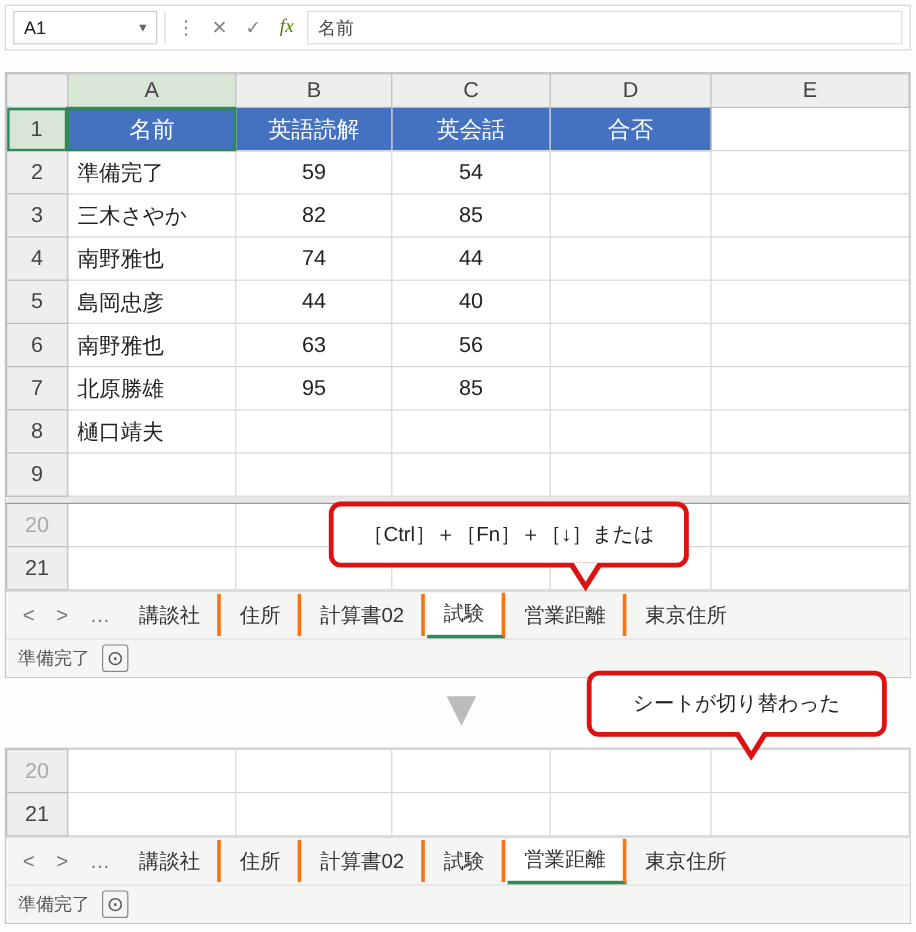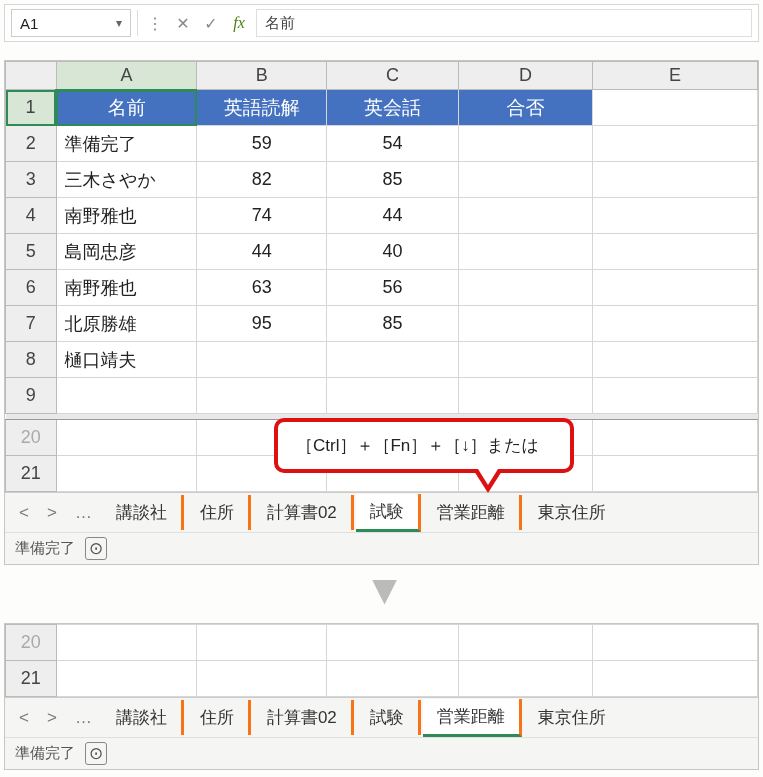--- a/index.html
+++ b/index.html
@@ -87,21 +87,21 @@
   .status {
     height:32px; display:flex; align-items:center; gap:10px;
     font-size:15px; color:#555; padding:0 10px; background:#f5f5f3;
     border-top:1px solid #e0e0e0;
   }
   
   .callout-wrap { position:relative; }
   .callout {
     position:absolute; background:#fff; border:4px solid #d11;
     border-radius:10px; padding:10px 18px; font-size:17px;
-    color:#222; text-align:left; line-height:1.6; z-index:5;
+    color:#222; text-align:center; line-height:1.6; z-index:5;
   }
   .callout .tail {
     position:absolute; width:0; height:0;
     border-left:14px solid transparent;
     border-right:14px solid transparent;
     border-top:22px solid #d11;
     bottom:-24px; left:50%; transform:translateX(-50%);
   }
   .callout .tail::after{
     content:""; position:absolute; width:0; height:0;
@@ -314,13 +314,17 @@
   <span class="tab">試験</span>
   <span class="tab active">営業距離</span>
   <span class="tab" style="border-right:none">東京住所</span>
 </div>
 <div class="status">
   <span>準備完了</span>
   <span style="font-size:17px;border:1px solid #888;border-radius:3px;padding:0 3px;">⊙</span>
 </div>
 </div>
 
+<div class="callout" style="right:20px; top:-64px; width:250px;">
+  <div>シートが切り替わった</div>
+  <div class="tail" style="left:55%"></div>
+</div>
 </div>
 
 </body></html>

